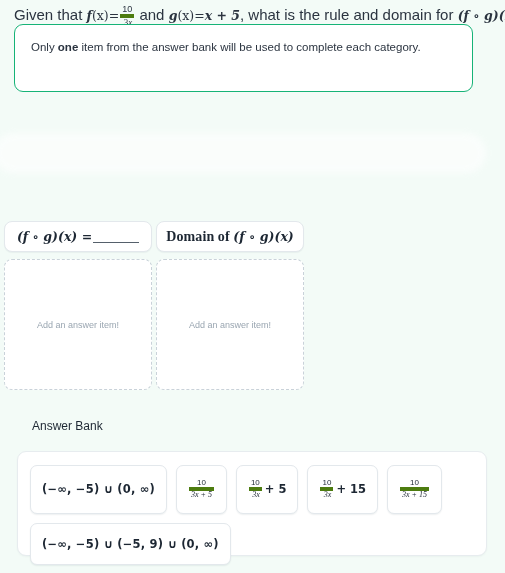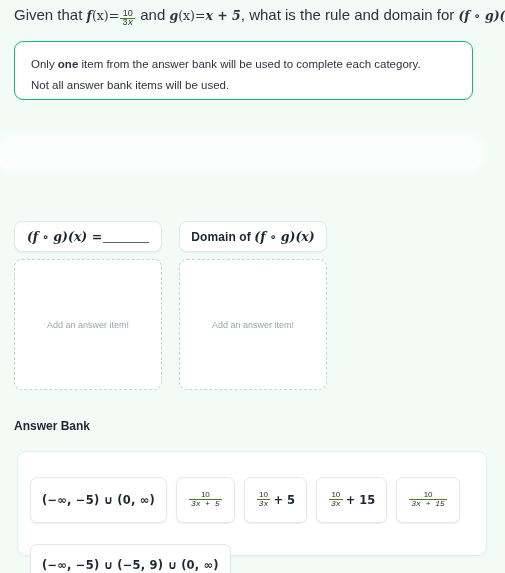--- a/index.html
+++ b/index.html
@@ -52,35 +52,36 @@
     margin: 0 1px;
   }
   .frac .num {
     display: block;
     font-family: Liberation Sans, sans-serif;
     font-size: 9px;
     padding: 0 2px;
   }
   .frac .den {
     display: block;
-    border-top: 1px solid #4d7c0f;
-    font-family: Liberation Mono, monospace;
+    border-top: 4px solid #4d7c0f;
+    font-family: Liberation Serif, serif;
     font-size: 9px;
     padding: 0 2px;
+    text-align: right;
   }
   .frac .den i { font-style: italic; }
   .frac.small .num, .frac.small .den { font-size: 8px; }
 
   
   .callout {
     position: absolute;
     left: 14px;
-    top: 41px;
+    top: 24px;
     width: 459px;
-    height: 59px;
+    height: 68px;
     box-sizing: border-box;
     border: 1.4px solid #16b377;
     border-radius: 9px;
     background: #ffffff;
     padding: 12px 16px;
   }
   .callout p {
     margin: 0;
     font-size: 11.5px;
     line-height: 21px;
@@ -97,25 +98,25 @@
     height: 40px;
     background: #ffffff;
     opacity: 0.62;
     border-radius: 20px;
     filter: blur(3px);
   }
 
   
   .categories {
     position: absolute;
-    left: 14px;
+    left: 4px;
     top: 221px;
     width: 480px;
     display: flex;
-    gap: 17px;
+    gap: 4px;
   }
   .category { width: 148px; }
 
   .cat-header {
     box-sizing: border-box;
     width: 100%;
     min-height: 31px;
     background: #ffffff;
     border: 1px solid #e3e8ec;
     border-radius: 8px;
@@ -124,23 +125,23 @@
     justify-content: center;
     box-shadow: 0 1px 1px rgba(20,40,60,0.05);
     padding: 4px 8px;
   }
   .cat-header .lbl {
     font-size: 11px;
     color: #1d2733;
     white-space: nowrap;
   }
   .cat-header .bold-lead {
-    font-family: Liberation Sans, sans-serif;
-    font-weight: bold;
-    font-size: 12px;
+    font-family: Liberation Serif, serif;
+    font-weight: bold;
+    font-size: 14px;
     letter-spacing: 0.1px;
   }
   .blank {
     display: inline-block;
     width: 46px;
     border-bottom: 1.3px solid #55606b;
     height: 11px;
     vertical-align: -2px;
     margin-left: 1px;
   }
@@ -158,24 +159,24 @@
     justify-content: center;
   }
   .dropzone .placeholder {
     font-size: 9px;
     color: #9aa6b1;
   }
 
   
   .bank-title {
     position: absolute;
-    left: 14px;
+    left: 32px;
     top: 419px;
     font-size: 12px;
-    font-weight: bold;
+    font-weight: normal;
     color: #1d2733;
     text-align: right;
   }
   .bank {
     position: absolute;
     left: 17px;
     top: 451px;
     width: 470px;
     height: 105px;
     box-sizing: border-box;
@@ -194,21 +195,20 @@
     min-height: 30px;
     background: #ffffff;
     border: 1px solid #e3e8ec;
     border-radius: 7px;
     box-shadow: 0 1px 1.5px rgba(20,40,60,0.07);
     display: flex;
     align-items: center;
     justify-content: center;
     padding: 13px 11px;
     white-space: nowrap;
-    margin-top: 12px;
   }
   .chip .interval {
     font-family: "DejaVu Sans", sans-serif;
     font-size: 11.5px;
     font-weight: bold;
     color: #1d2733;
     letter-spacing: 0.2px;
   }
   .chip .plusnum {
     font-family: "DejaVu Sans", sans-serif;
@@ -219,21 +219,20 @@
 </style>
 </head>
 <body>
 
 <div class="prompt">
   <span class="plain">Given that </span><span class="math-b">f</span><span class="math upr">(x)</span><span class="math upr">=</span><span class="frac"><span class="num">10</span><span class="den"><span>3</span><i>x</i></span></span><span class="plain"> and </span><span class="math-b">g</span><span class="math upr">(x)</span><span class="math upr">=</span><span class="math-b">x + 5</span><span class="plain">, what is the rule and domain for </span><span class="math-b">(f ∘ g)(x)</span><span class="plain">?</span>
 </div>
 
 <div class="callout">
   <p><span>Only </span><b>one</b><span> item from the answer bank will be used to complete each category.</span></p>
-  <p>Not all answer bank items will be used.</p>
 </div>
 
 <div class="wash"></div>
 
 <div class="categories">
 
   <div class="category">
     <div class="cat-header">
       <span class="lbl"><span class="math-b">(f ∘ g)(x) =</span><span class="blank"></span></span>
     </div>

